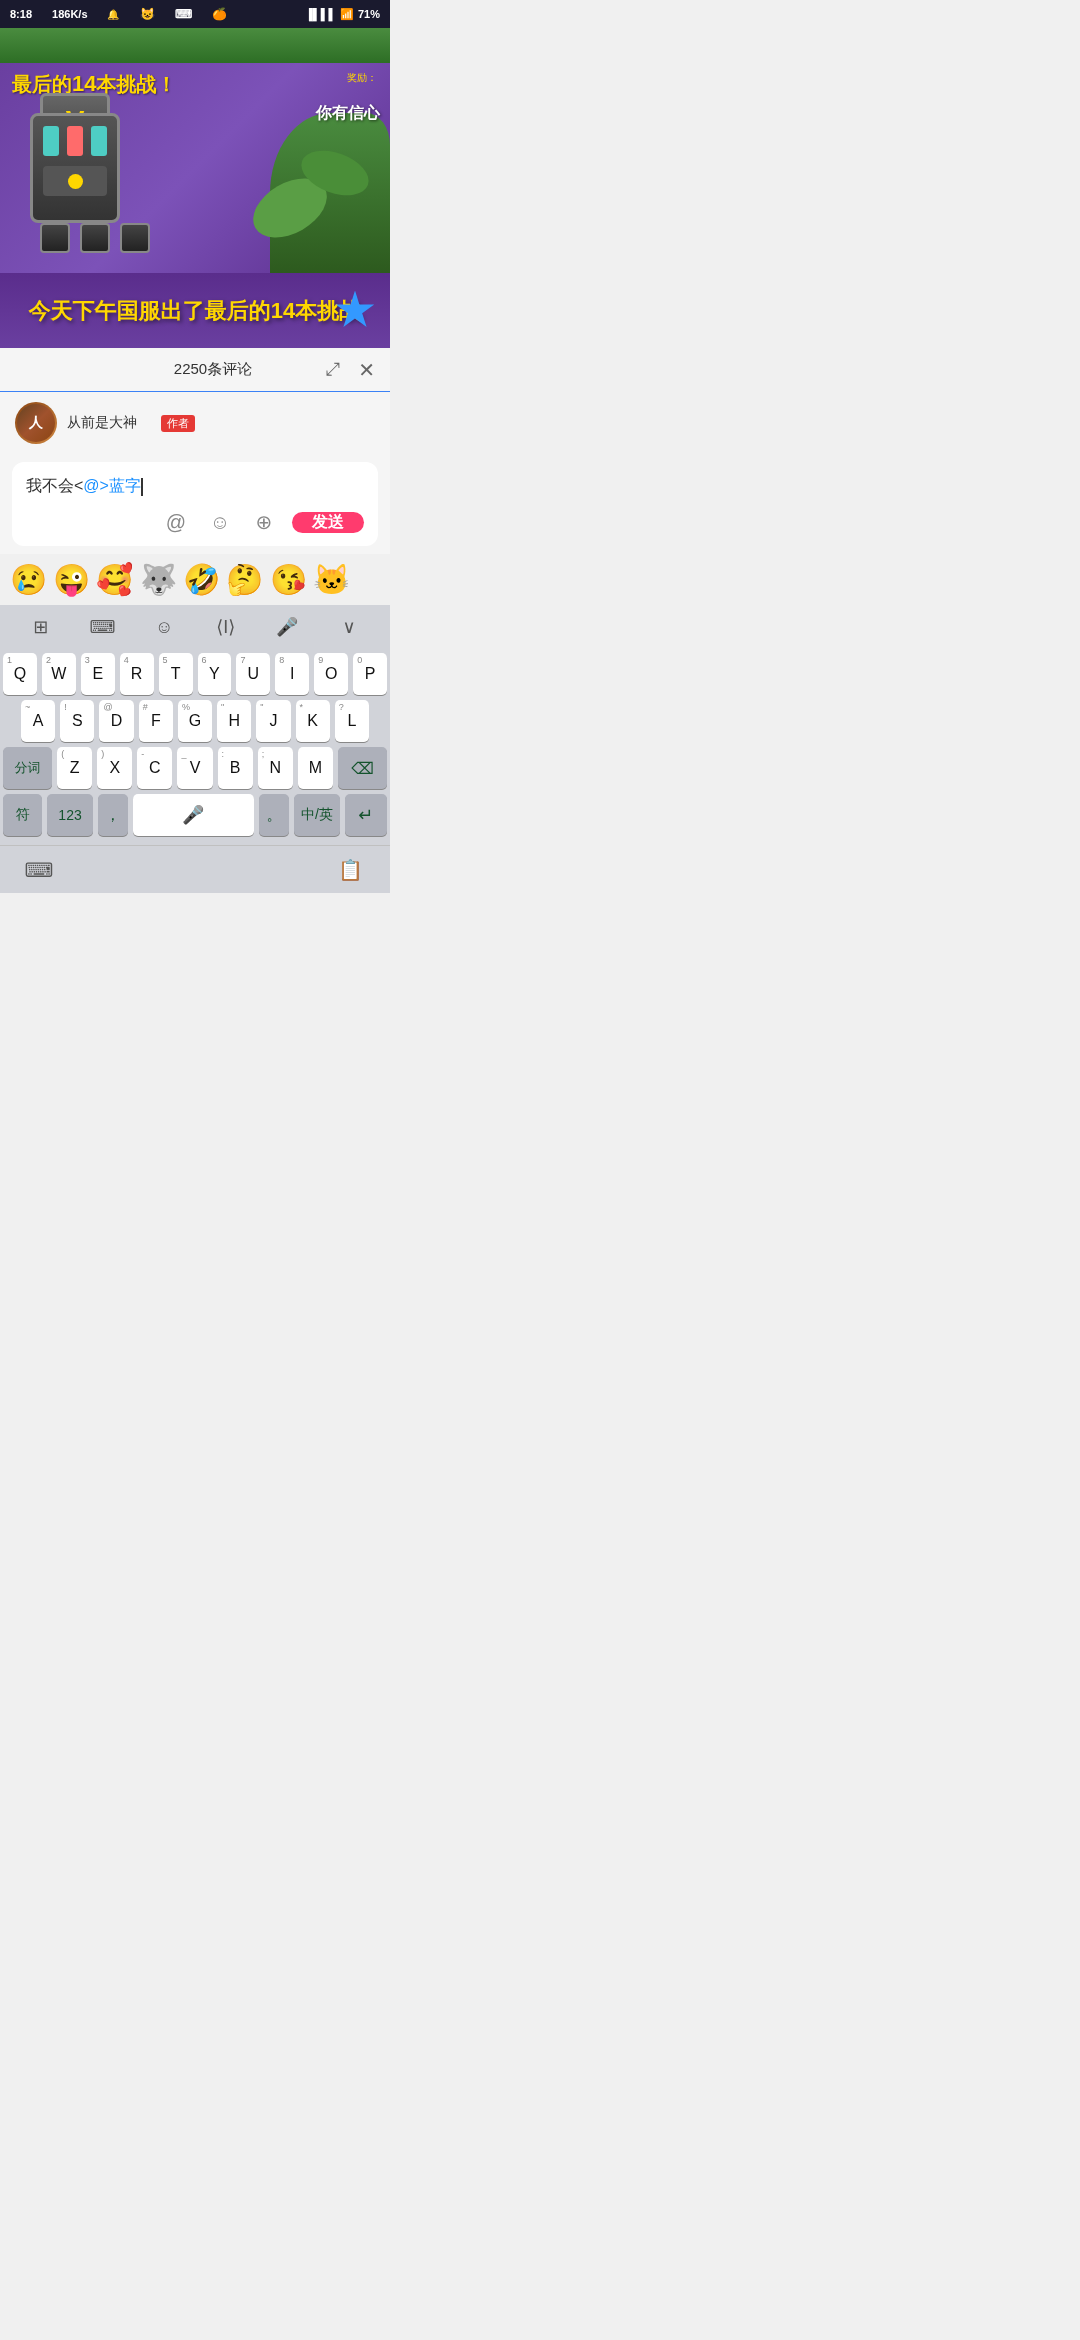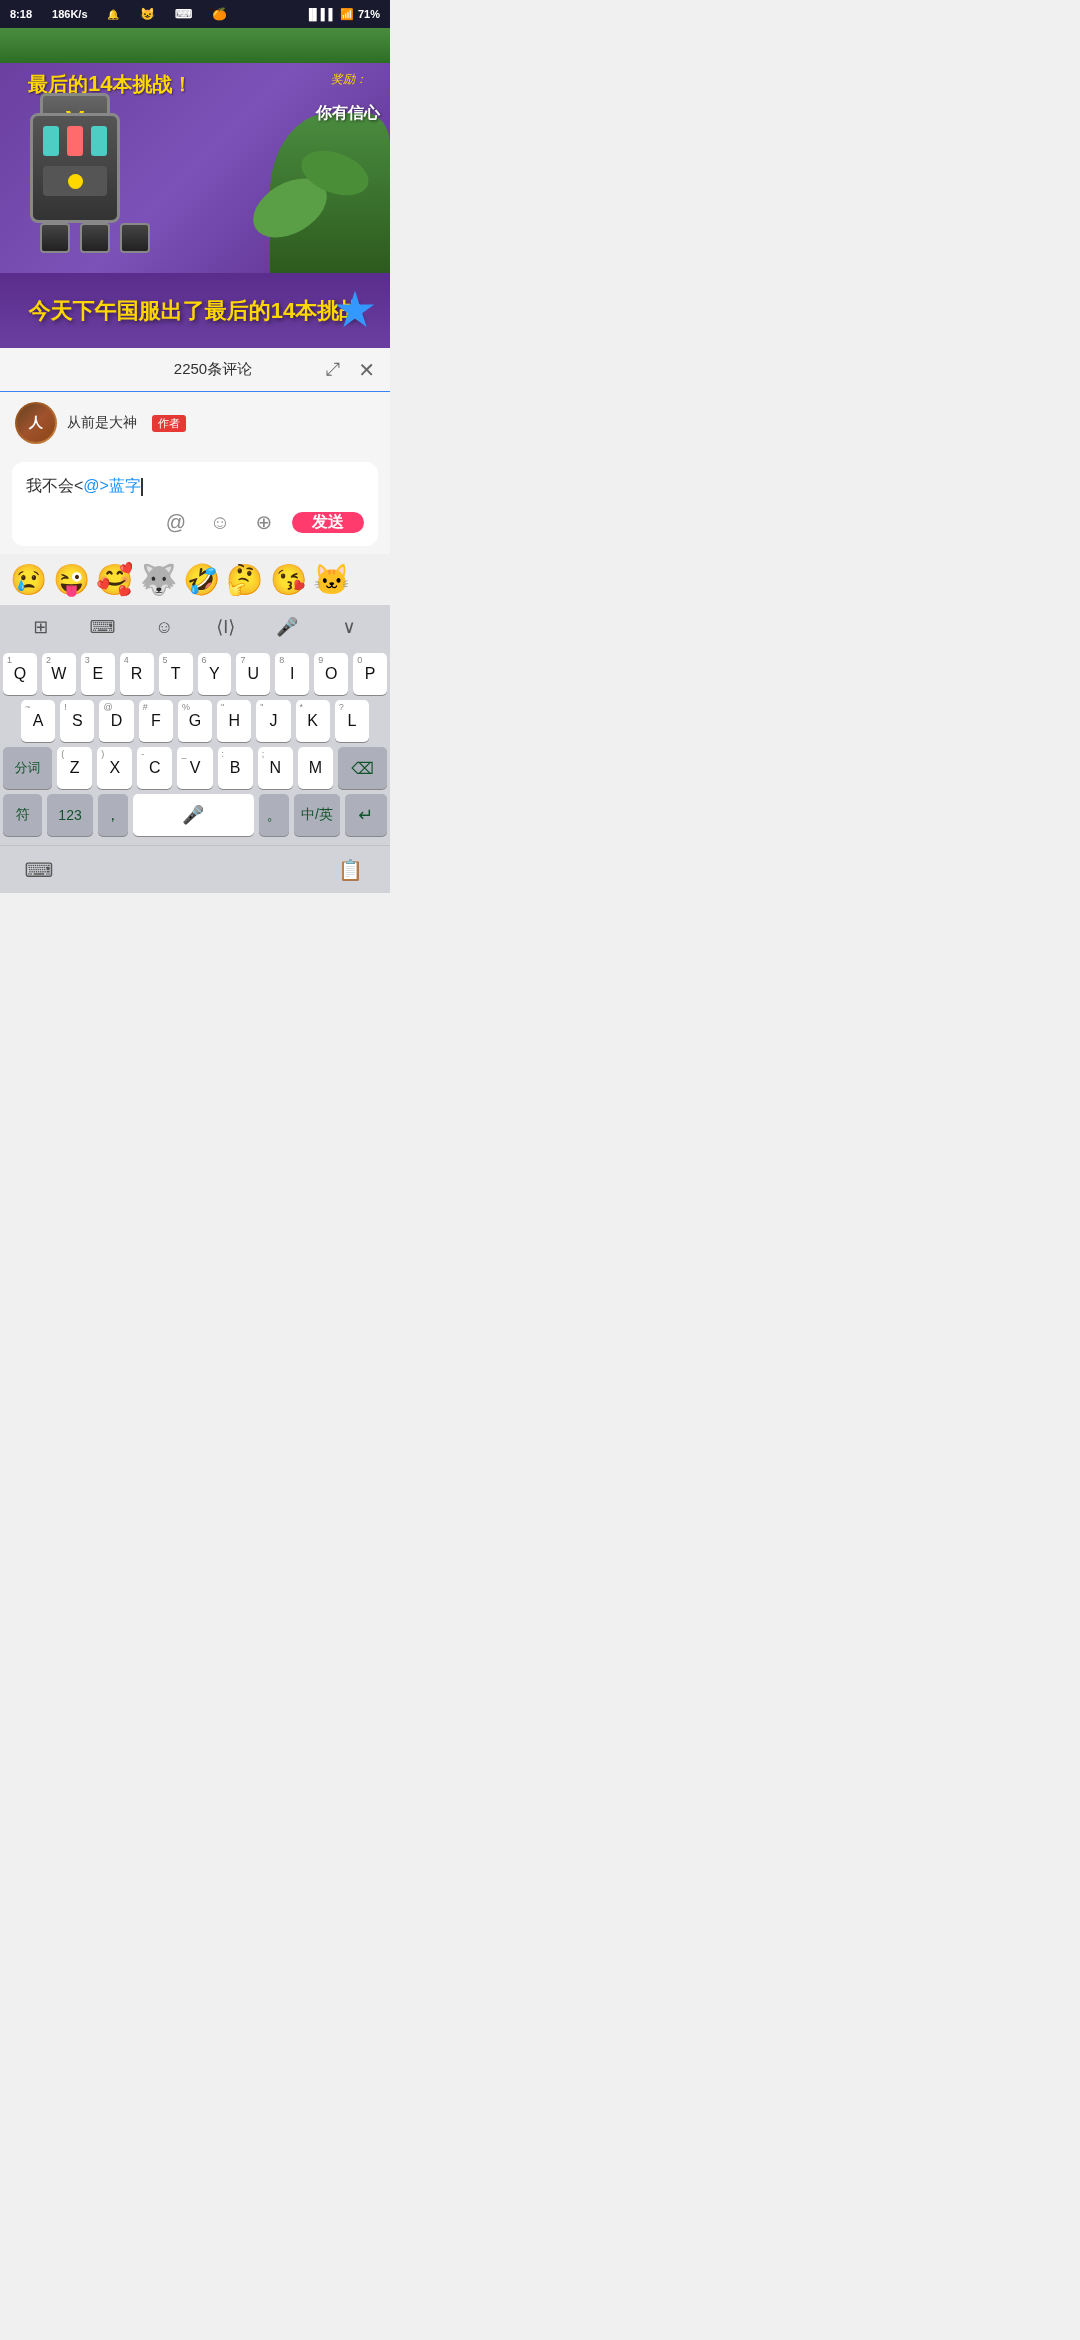--- a/index.html
+++ b/index.html
@@ -40,21 +40,21 @@
       width: 100%;
       height: 210px;
       background: linear-gradient(135deg, #6a3fa0 0%, #7c52b8 50%, #5a2d8c 100%);
       position: relative;
       overflow: hidden;
     }
 
     .challenge-title {
       position: absolute;
       top: 8px;
-      left: 28px;
+      left: 12px;
       color: #fff;
       font-size: 15px;
       font-weight: bold;
       text-shadow: 1px 1px 2px rgba(0,0,0,0.5);
     }
     .challenge-title span {
       color: #ffd700;
       font-size: 20px;
     }
 
@@ -152,24 +152,23 @@
       right: 10px;
       color: #fff;
       font-size: 16px;
       font-weight: bold;
       text-shadow: 1px 1px 3px rgba(0,0,0,0.6);
     }
 
     .reward-badge {
       position: absolute;
       top: 8px;
-      right: 23px;
+      right: 13px;
       color: #ffd700;
-      font-size: 12px;
-      font-style: italic;
+      font-size: 10px;
     }
 
     
     .game-bottom-banner {
       width: 100%;
       height: 75px;
       background: linear-gradient(180deg, #5a2d8c 0%, #6a3fa0 100%);
       display: flex;
       align-items: center;
       justify-content: center;
@@ -260,21 +259,21 @@
       align-items: center;
       justify-content: center;
       color: #fff;
       font-size: 14px;
       font-weight: bold;
     }
     .author-info {
       margin-left: 10px;
       display: flex;
       align-items: center;
-      gap: 15px;
+      gap: 24px;
     }
     .author-name {
       font-size: 14px;
       color: #333;
     }
     .author-badge {
       background: #e53935;
       color: #fff;
       font-size: 11px;
       padding: 1px 6px;

